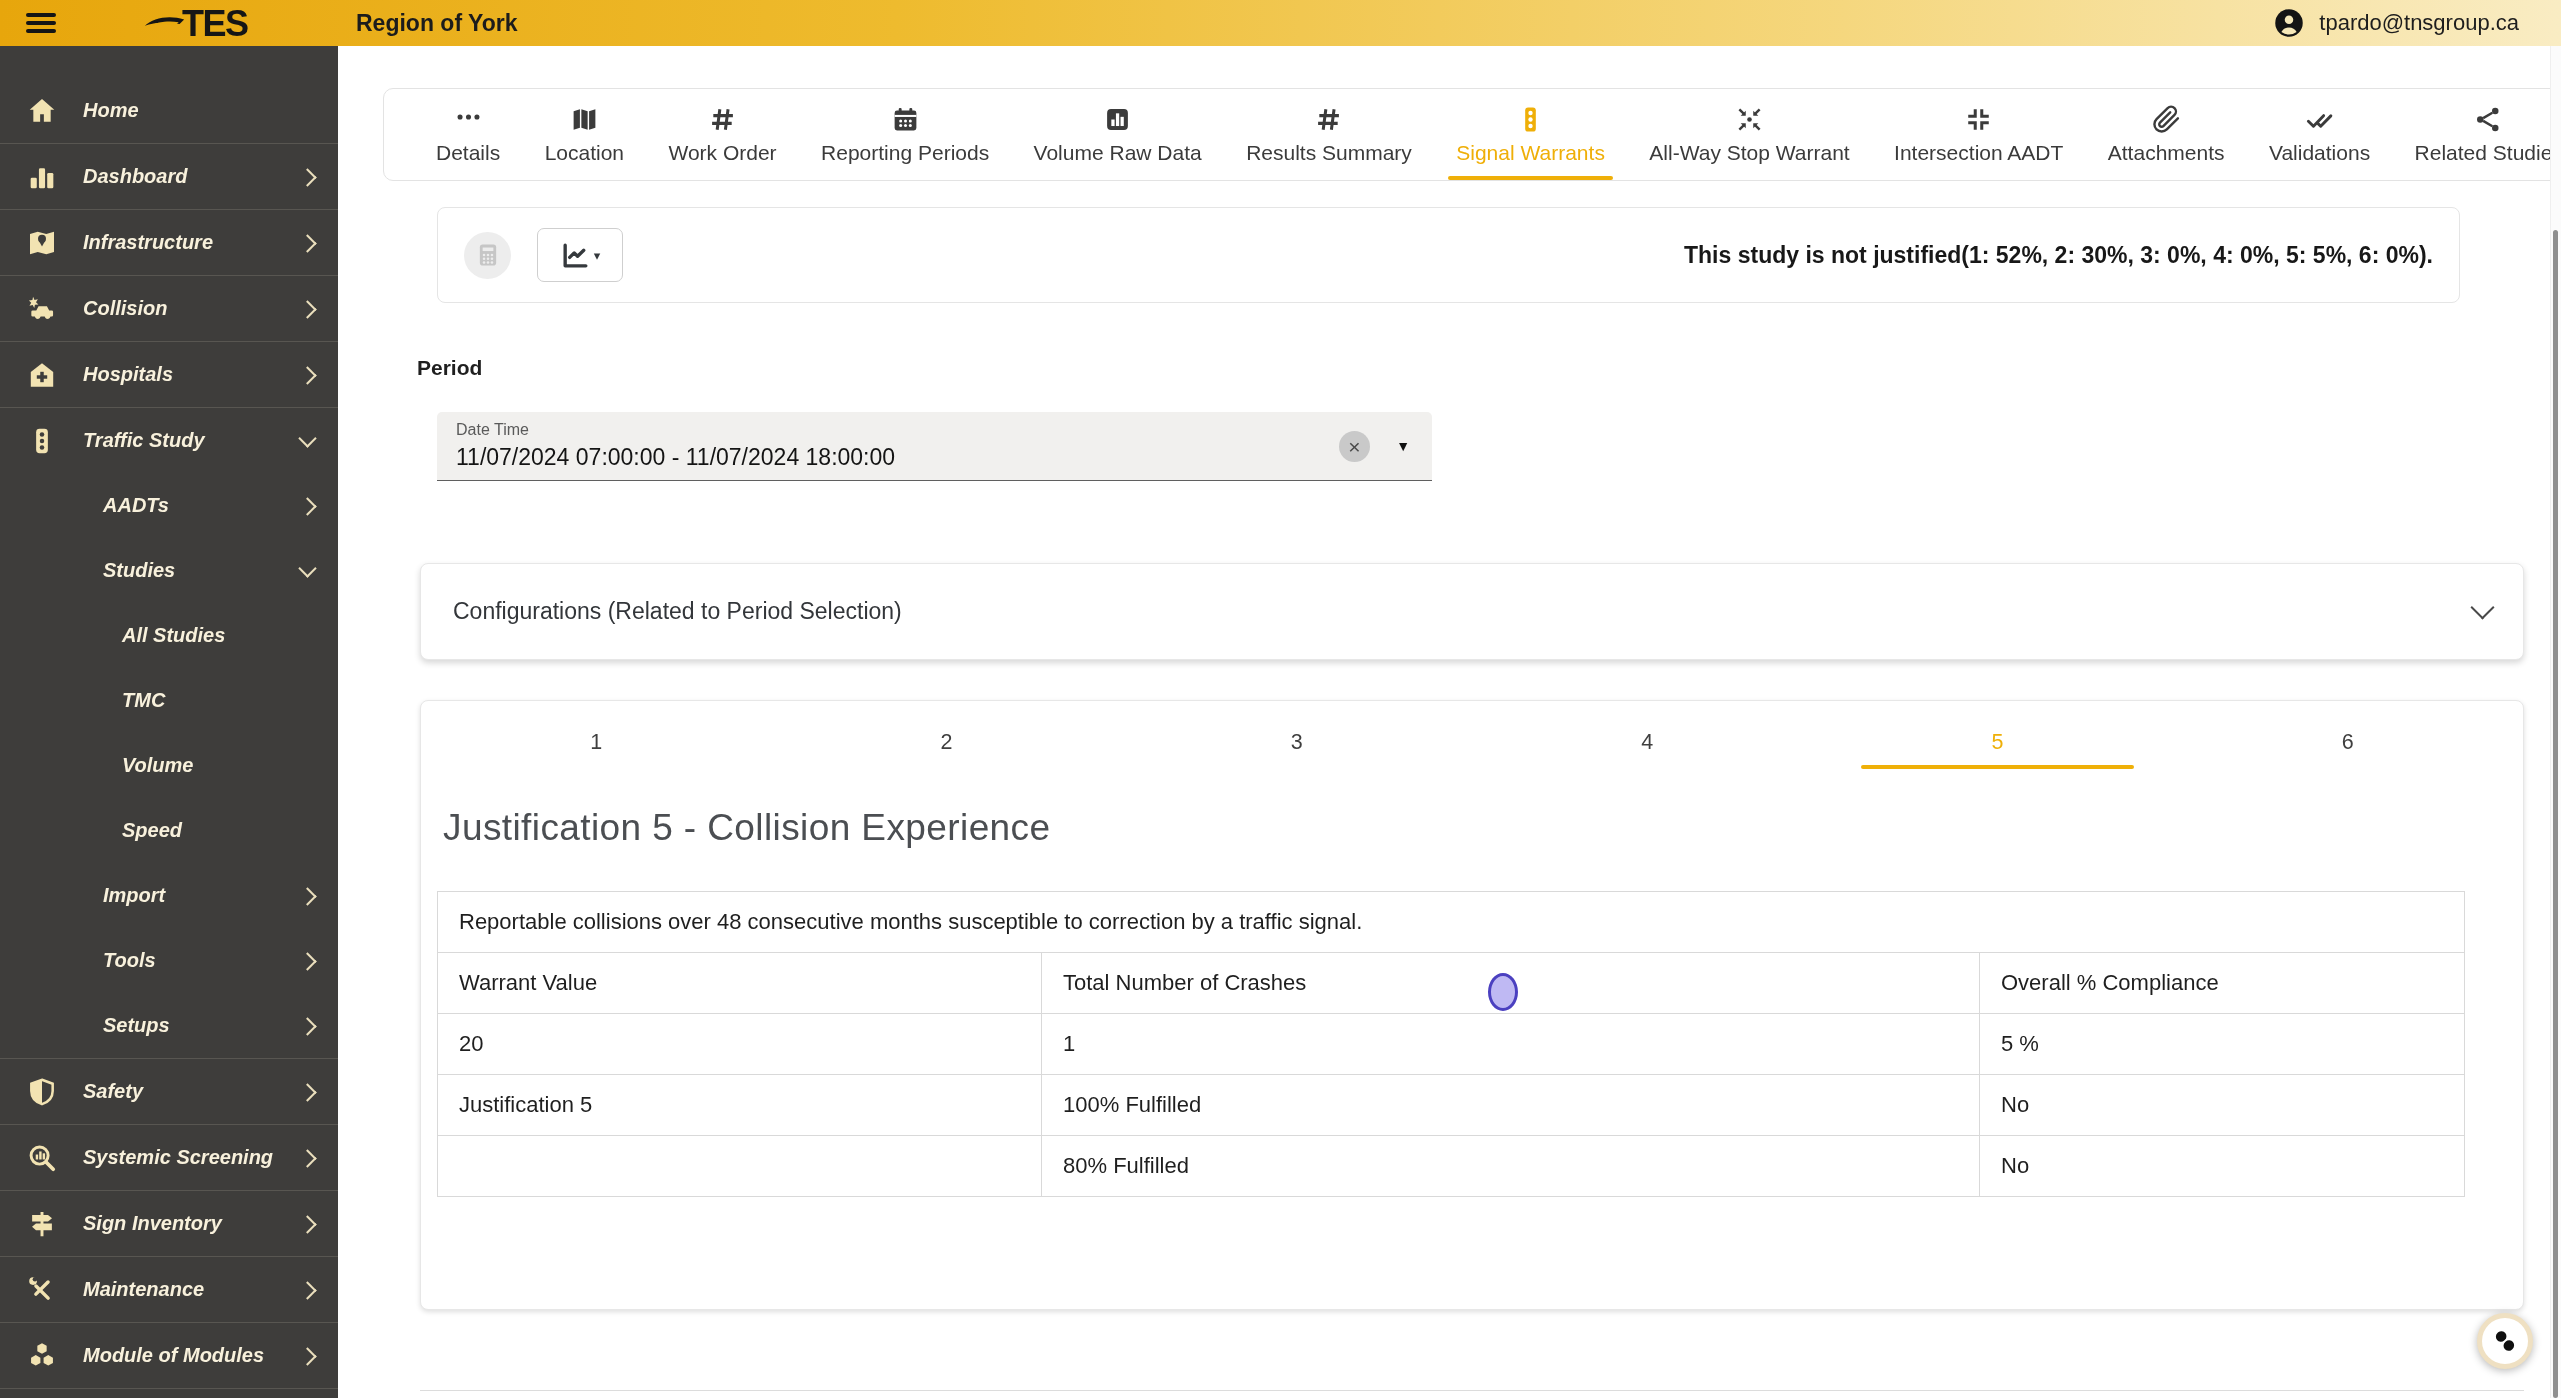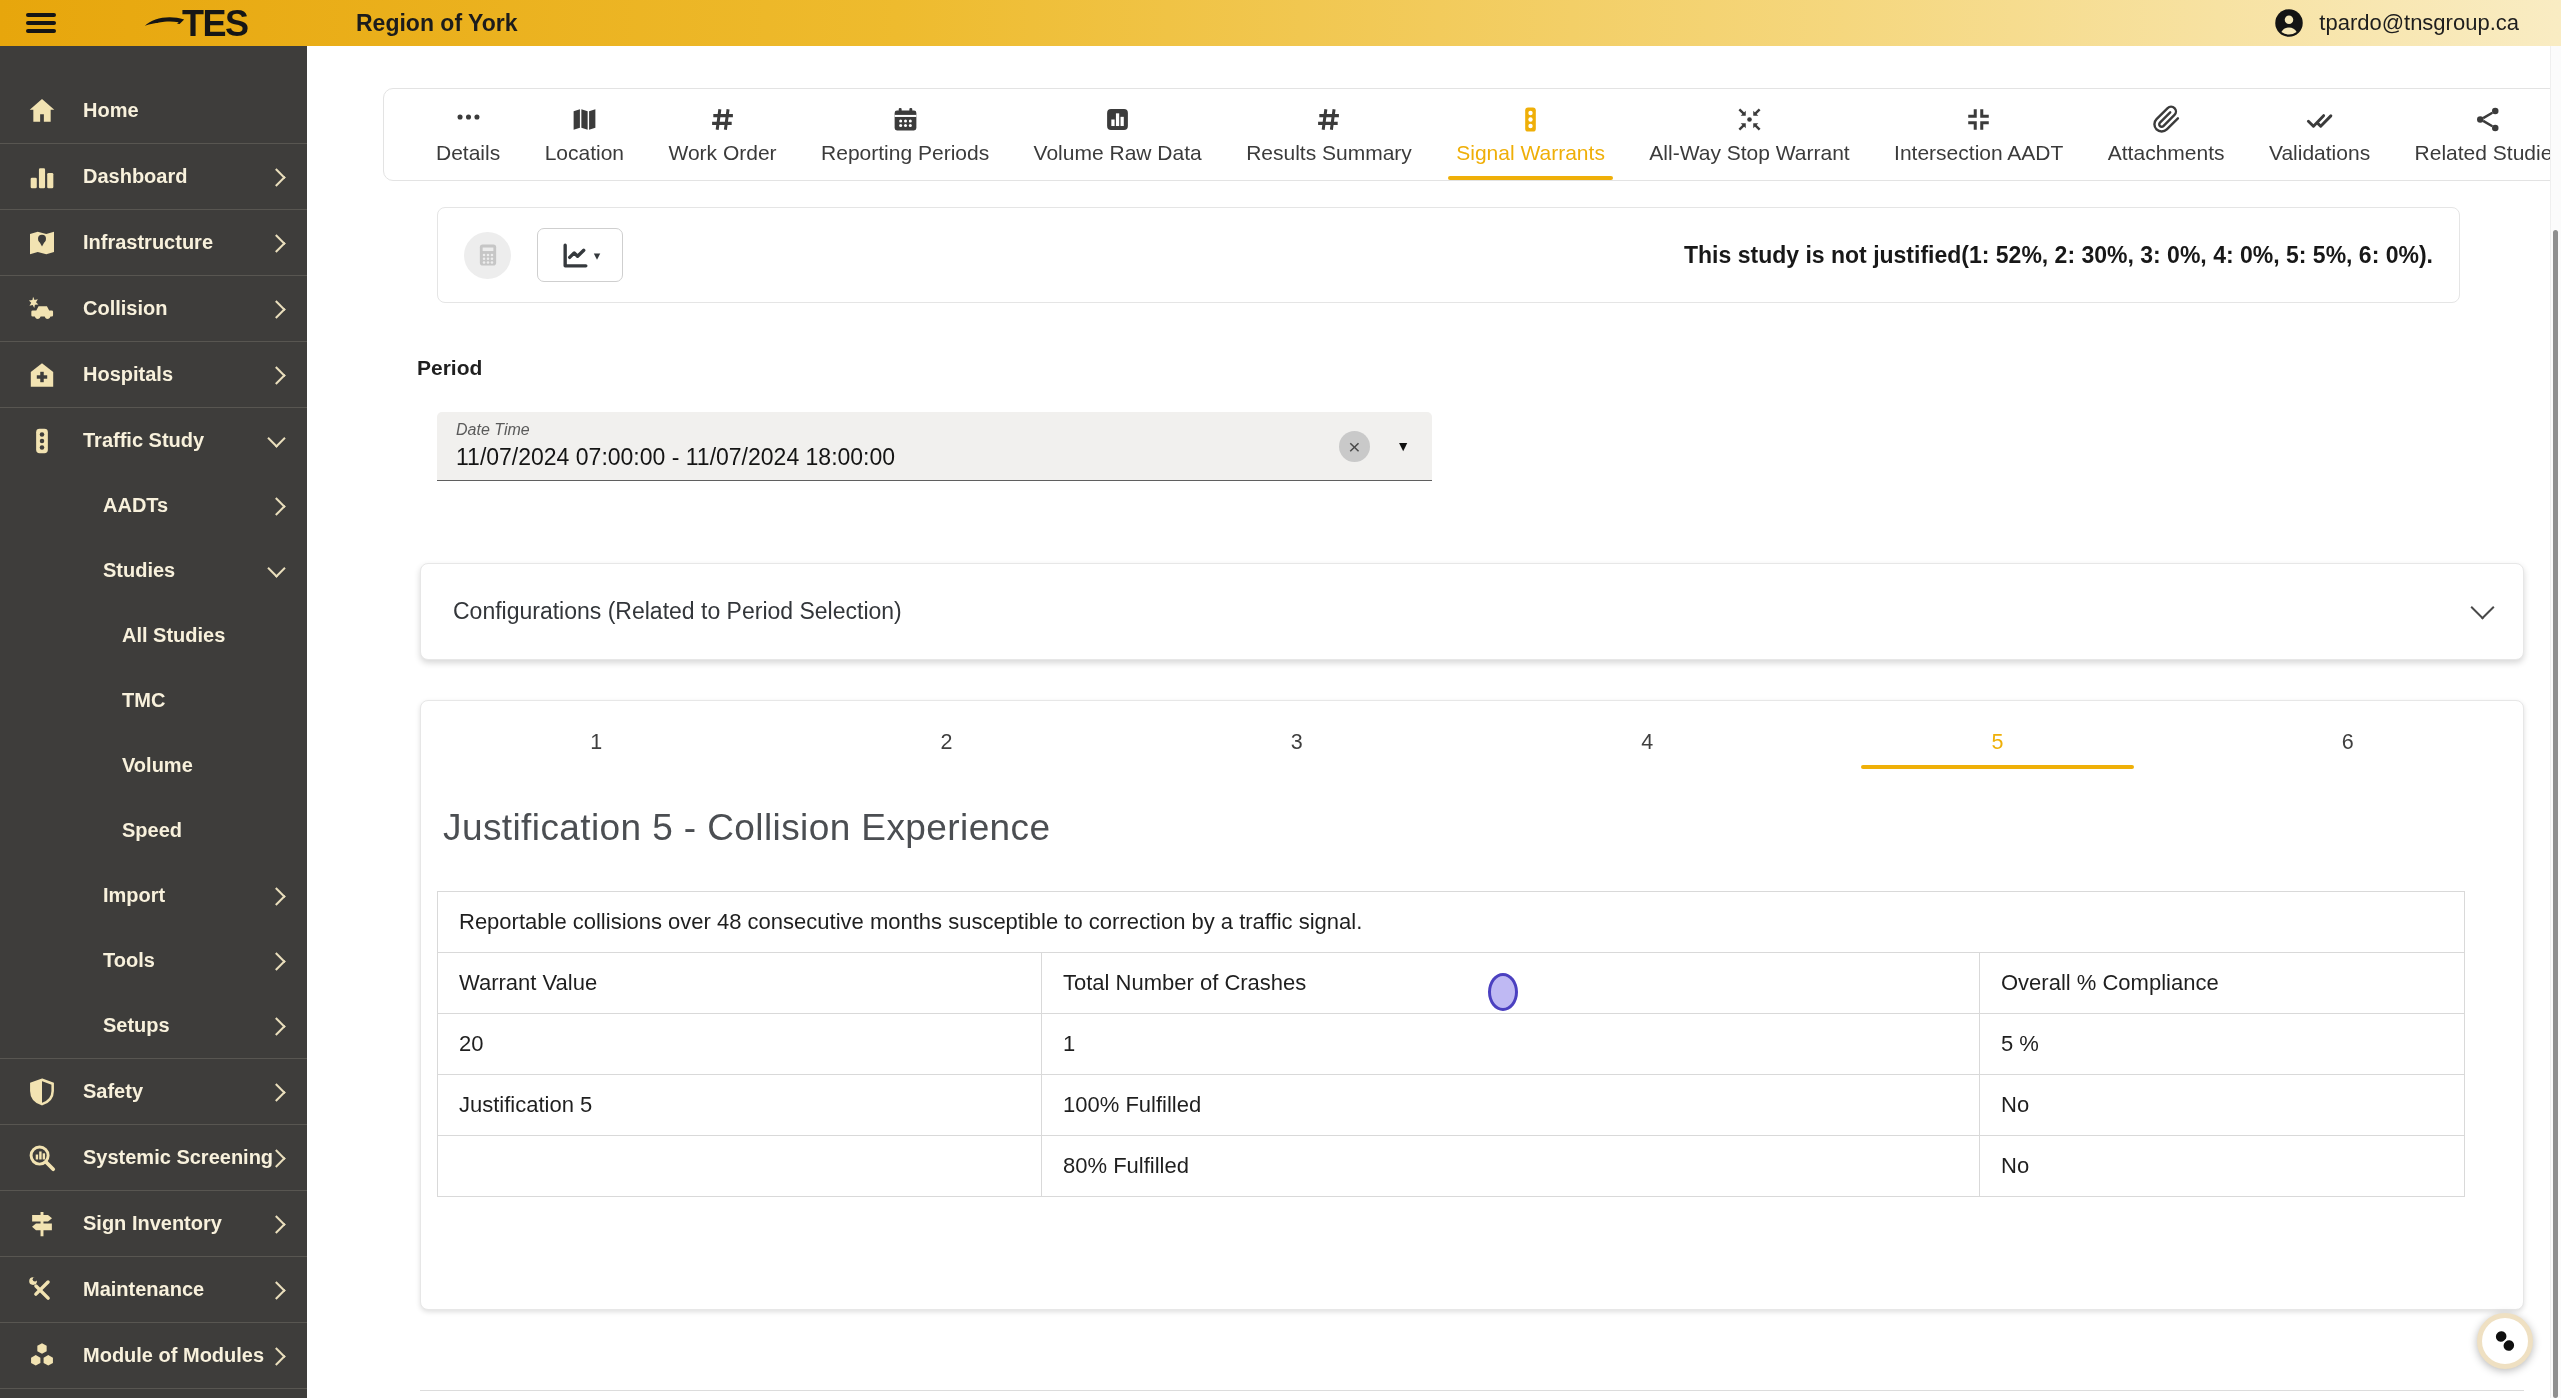--- a/index.html
+++ b/index.html
@@ -15,21 +15,21 @@
   .hamburger span{display:block;height:3.6px;background:#151515;border-radius:2px;}
   .brand{position:absolute;left:142px;top:1px;display:flex;align-items:center;height:46px;}
   .brand svg{width:44px;height:26px;margin-right:-4px;}
   .brand-text{font-size:36px;font-weight:700;letter-spacing:-1.5px;color:#161616;}
   .tb-title{position:absolute;left:356px;top:0;line-height:46px;font-size:23px;font-weight:700;color:#1c1c1c;}
   .account{position:absolute;right:42px;top:0;height:46px;display:flex;align-items:center;gap:15px;}
   .avatar{width:30px;height:30px;}
   .email{font-size:22px;color:#1d1d1d;}
 
   
-  .sidebar{position:absolute;left:0;top:46px;width:307px;height:1352px;background:#3e3d3b;z-index:20;}
+  .sidebar{position:absolute;left:0;top:46px;width:338px;height:1352px;background:#3e3d3b;z-index:20;font-style:italic;}
   .side-list{padding-top:32px;}
   .side-item{position:relative;height:65px;display:flex;align-items:center;cursor:pointer;}
   .side-item.l0{border-top:1px solid #585651;}
   .side-item.l0.first{border-top:none;}
   .side-item.last{border-bottom:1px solid #585651;}
   .side-icon{position:absolute;left:26px;width:32px;height:32px;color:#f2e3b2;}
   .side-icon svg{width:32px;height:32px;display:block;}
   .side-label{font-size:20px;font-weight:700;color:#f8f1dc;white-space:nowrap;}
   .l0 .side-label{margin-left:83px;}
   .l1 .side-label{margin-left:103px;}
@@ -62,21 +62,21 @@
   .chart-btn{width:86px;height:54px;border:1px solid #cfcfcf;border-radius:7px;background:#fff;
              display:flex;align-items:center;justify-content:center;gap:3px;color:#35393d;cursor:pointer;}
   .chart-btn svg{width:31px;height:31px;}
   .chart-caret{font-size:13px;color:#35393d;}
   .status-text{margin-left:auto;font-size:23px;font-weight:700;color:#181818;white-space:nowrap;}
 
   .period-label{position:absolute;left:79px;top:310px;font-size:21px;font-weight:700;color:#1f1f1f;}
   .datefield{position:absolute;left:99px;top:366px;width:995px;height:69px;background:#f1f0ee;
              border-bottom:1px solid #5f5f5f;border-radius:5px 5px 0 0;box-sizing:border-box;
              padding:9px 0 0 19px;cursor:pointer;}
-  .df-label{font-size:16px;color:#5a5a5a;font-style:italic;}
+  .df-label{font-size:16px;color:#5a5a5a;}
   .df-value{font-size:23px;color:#141414;margin-top:5px;}
   .df-clear{position:absolute;right:62px;top:19px;width:31px;height:31px;border-radius:50%;background:#c9c9c9;
             border:none;color:#4a4a4a;font-size:21px;line-height:31px;text-align:center;padding:0;cursor:pointer;}
   .df-caret{position:absolute;right:22px;top:26px;font-size:14px;color:#101010;cursor:pointer;}
 
   .config-card{position:absolute;left:82px;top:517px;width:2104px;height:97px;background:#fff;
                border:1px solid #e7e7e7;border-radius:8px;box-shadow:0 3px 6px rgba(0,0,0,.16);
                display:flex;align-items:center;padding:0 32px;box-sizing:border-box;cursor:pointer;}
   .config-title{font-size:23px;color:#33363a;}
   .config-chev{margin-left:auto;width:15px;height:15px;border-right:2.2px solid #494949;

